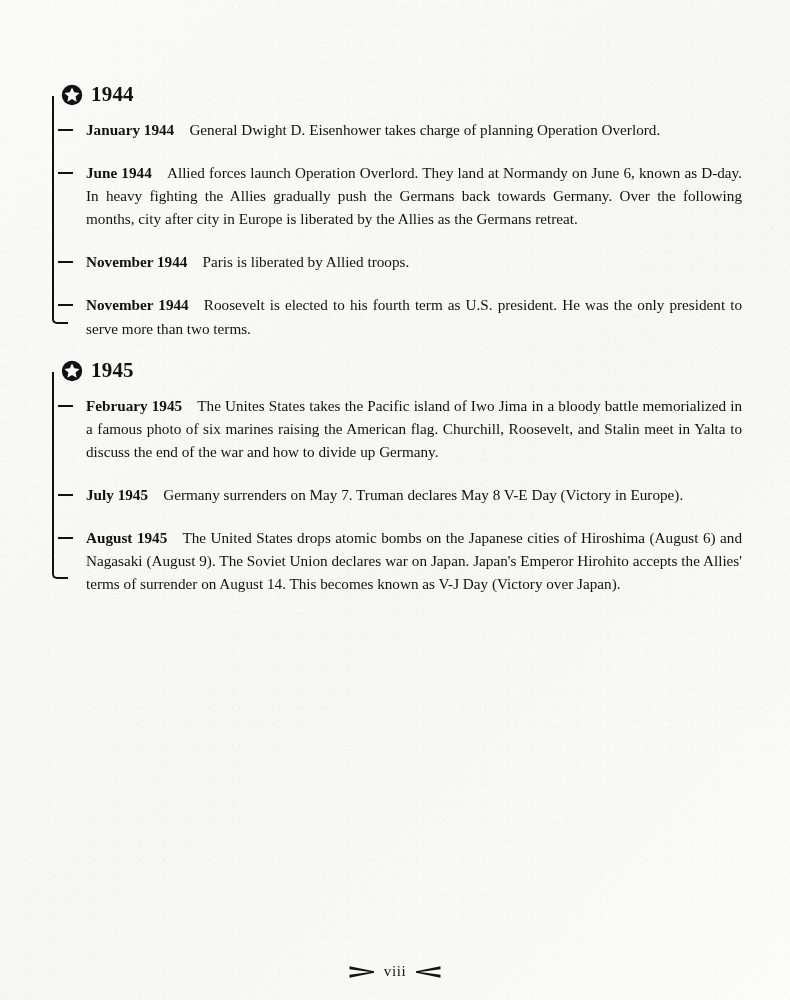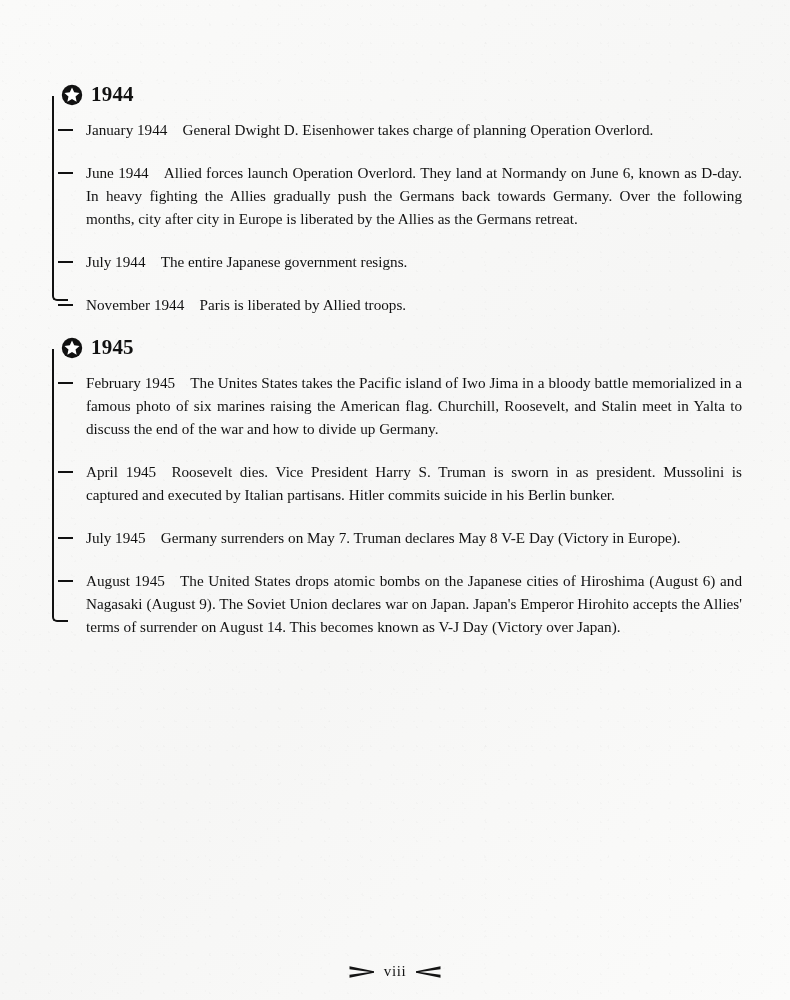--- a/index.html
+++ b/index.html
@@ -105,21 +105,21 @@
   .entry .tick {
     position: absolute;
     left: -14px;
     top: 11px;
     width: 15px;
     height: 0;
     border-top: 2.2px solid #111111;
   }
 
   .entry .term {
-    font-weight: normal;
+    font-weight: bold;
     white-space: nowrap;
   }
   .entry .term::after {
     content: "\2002\2002";
   }
 
   .gap-1945 { height: 18px; }
 
   
   .footer {
@@ -161,51 +161,48 @@
       </div>
 
       <p class="entry">
         <span class="tick"></span><span class="term">January 1944</span><span>General Dwight D. Eisenhower takes charge of planning Operation Overlord.</span>
       </p>
 
       <p class="entry">
         <span class="tick"></span><span class="term">June 1944</span><span>Allied forces launch Operation Overlord. They land at Normandy on June 6, known as D-day. In heavy fighting the Allies gradually push the Germans back towards Germany. Over the following months, city after city in Europe is liberated by the Allies as the Germans retreat.</span>
       </p>
 
-      <p class="entry">
-        <span class="tick"></span><span class="term">July 1944</span><span>The entire Japanese government resigns.</span>
-      </p>
 
       <p class="entry">
         <span class="tick"></span><span class="term">November 1944</span><span>Paris is liberated by Allied troops.</span>
       </p>
 
+      <p class="entry">
+        <span class="tick"></span><span class="term">November 1944</span><span>Roosevelt is elected to his fourth term as U.S. president. He was the only president to serve more than two terms.</span>
+      </p>
     </div>
 
     <div class="gap-1945"></div>
 
     <div class="year-group">
       <div class="rail"></div>
 
       <div class="year-head">
         <svg class="star-badge" viewBox="0 0 22 22">
           <circle cx="11" cy="11" r="10.2" fill="#111111"></circle>
           <polygon fill="#ffffff" points="11,3.4 13.18,8.32 18.54,8.9 14.52,12.5 15.64,17.78 11,15.1 6.36,17.78 7.48,12.5 3.46,8.9 8.82,8.32"></polygon>
         </svg>
         <span class="year-label">1945</span>
       </div>
 
 
       <p class="entry">
         <span class="tick"></span><span class="term">February 1945</span><span>The Unites States takes the Pacific island of Iwo Jima in a bloody battle memorialized in a famous photo of six marines raising the American flag. Churchill, Roosevelt, and Stalin meet in Yalta to discuss the end of the war and how to divide up Germany.</span>
       </p>
 
-      <p class="entry">
-        <span class="tick"></span><span class="term">April 1945</span><span>Roosevelt dies. Vice President Harry S. Truman is sworn in as president. Mussolini is captured and executed by Italian partisans. Hitler commits suicide in his Berlin bunker.</span>
-      </p>
 
       <p class="entry">
         <span class="tick"></span><span class="term">July 1945</span><span>Germany surrenders on May 7. Truman declares May 8 V-E Day (Victory in Europe).</span>
       </p>
 
       <p class="entry">
         <span class="tick"></span><span class="term">August 1945</span><span>The United States drops atomic bombs on the Japanese cities of Hiroshima (August 6) and Nagasaki (August 9). The Soviet Union declares war on Japan. Japan's Emperor Hirohito accepts the Allies' terms of surrender on August 14. This becomes known as V-J Day (Victory over Japan).</span>
       </p>
     </div>
 

